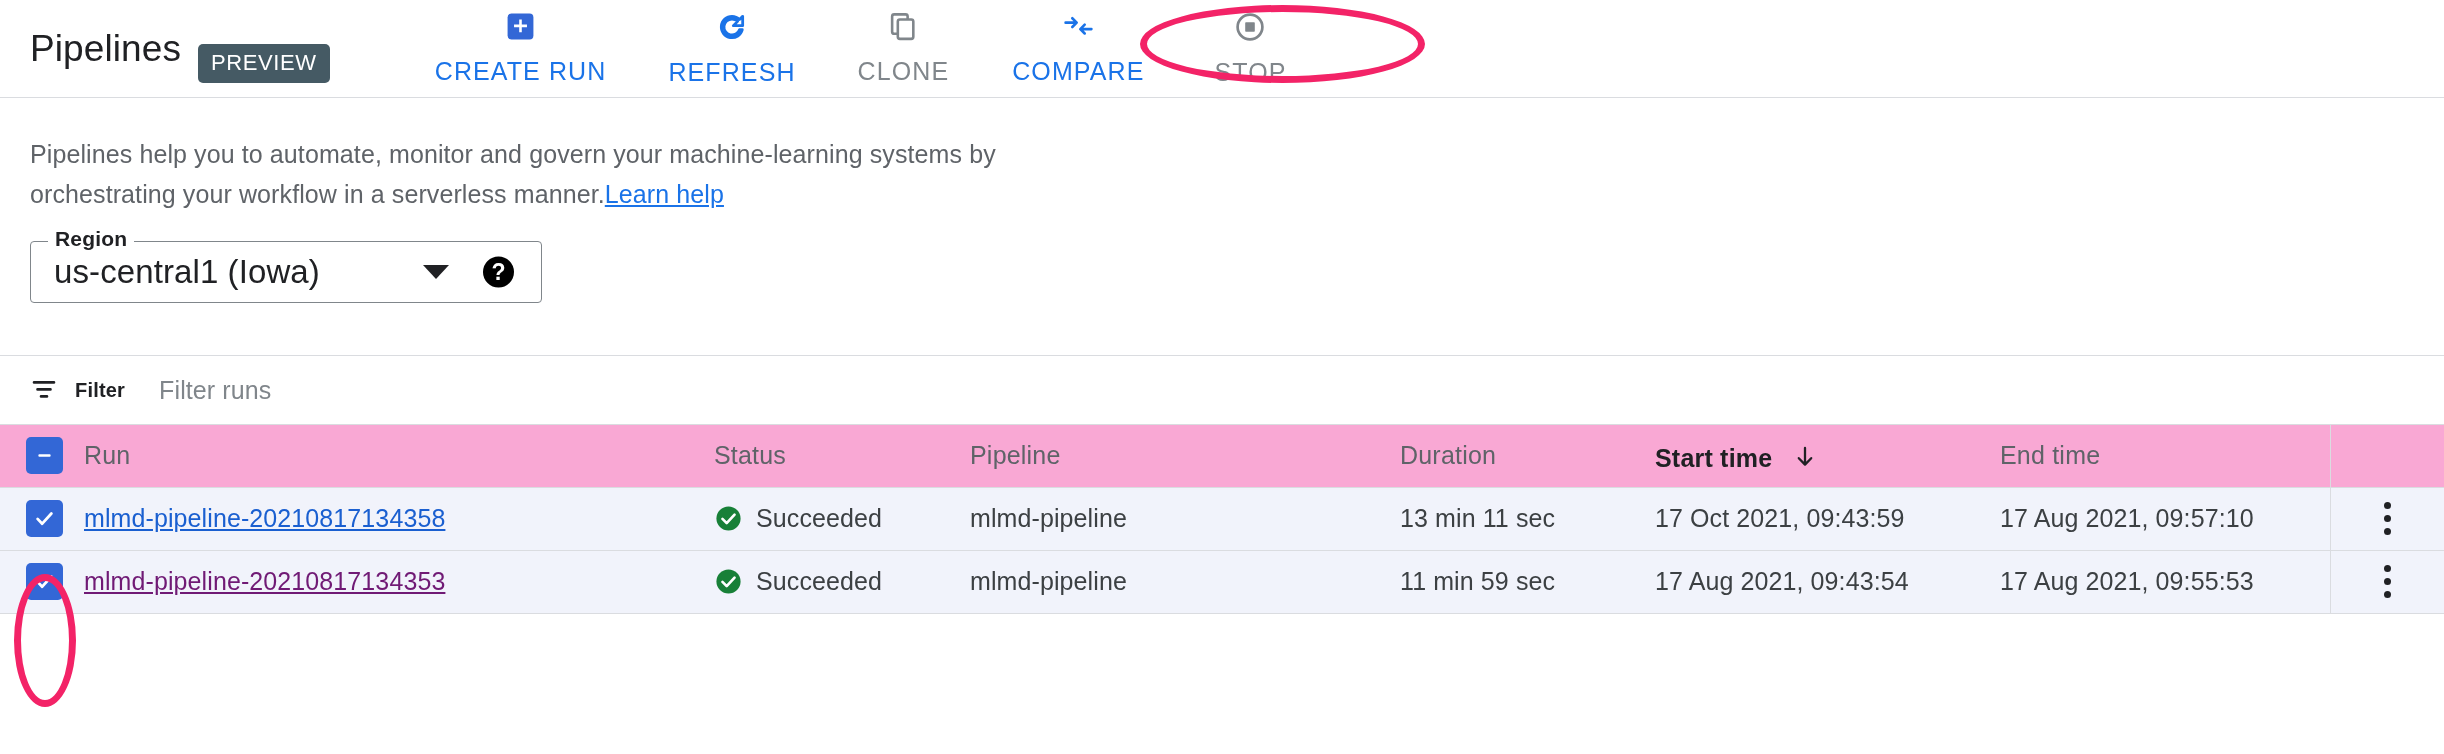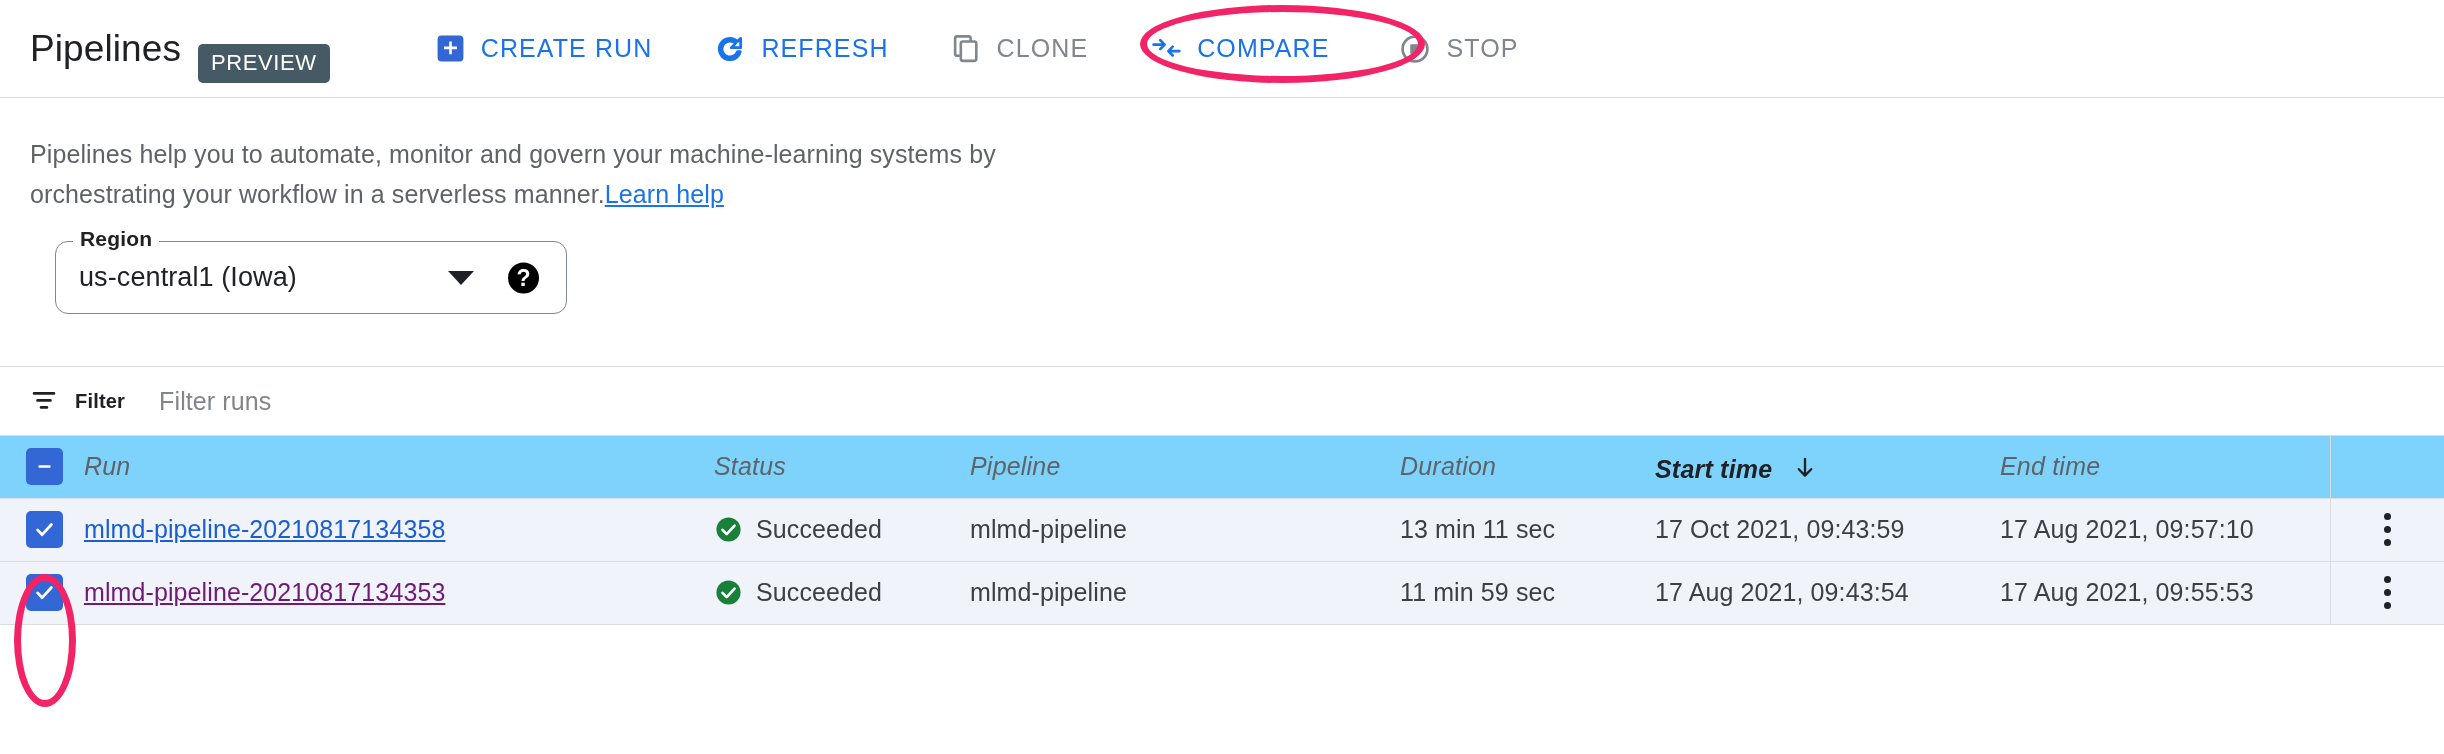--- a/index.html
+++ b/index.html
@@ -61,20 +61,21 @@
     gap: 15px;
     font-size: 25px;
     font-weight: 500;
     letter-spacing: 1.1px;
     white-space: nowrap;
     background: none;
     border: none;
     padding: 0;
     font-family: inherit;
     cursor: pointer;
+    flex-direction: column;
   }
   .tb-btn.enabled { color: #1a73e8; }
   .tb-btn.disabled { color: #80868b; cursor: default; }
   .tb-gap-1 { margin-left: 0; }
   .tb-gap   { margin-left: 62px; }
   .tb-gap-compare { margin-left: 63px; }
   .tb-gap-stop { margin-left: 70px; }
 
   .ico { display: inline-flex; align-items: center; justify-content: center; flex: none; }
 
@@ -96,45 +97,44 @@
 
   
   .region-row {
     display: flex;
     align-items: center;
     padding: 27px 0 0 30px;
   }
   .region-field {
     position: relative;
     width: 512px;
-    height: 73px;
+    height: 62px;
     border: 1.5px solid #80868b;
-    border-radius: 13px;
+    border-radius: 4px;
     box-sizing: border-box;
     display: flex;
     align-items: center;
     background: #fff;
     cursor: pointer;
-    margin-left: 25px;
   }
   .region-legend {
     position: absolute;
     top: -14px;
     left: 17px;
     background: #fff;
     padding: 0 7px;
     font-size: 21px;
     font-weight: 700;
     color: #202124;
     letter-spacing: 0.2px;
     line-height: 1;
   }
   .region-value {
     padding-left: 23px;
-    font-size: 27px;
+    font-size: 33px;
     color: #202124;
     letter-spacing: 0.1px;
   }
   .region-caret {
     position: absolute;
     right: 92px;
     top: 50%;
     transform: translateY(-50%);
     width: 0; height: 0;
     border-left: 13px solid transparent;
@@ -191,23 +191,22 @@
   }
   .filter-input::placeholder { color: #80868b; }
 
   
   table.runs {
     width: 100%;
     border-collapse: collapse;
     table-layout: fixed;
   }
   table.runs thead tr {
-    background: #7dd3fc;
+    background: #f9a8d4;
     height: 62px;
-    font-style: italic;
   }
   table.runs th {
     text-align: left;
     font-size: 25px;
     font-weight: 400;
     color: #5f6368;
     letter-spacing: 0.2px;
     padding: 0;
     vertical-align: middle;
     border-bottom: 1px solid #dadce0;

